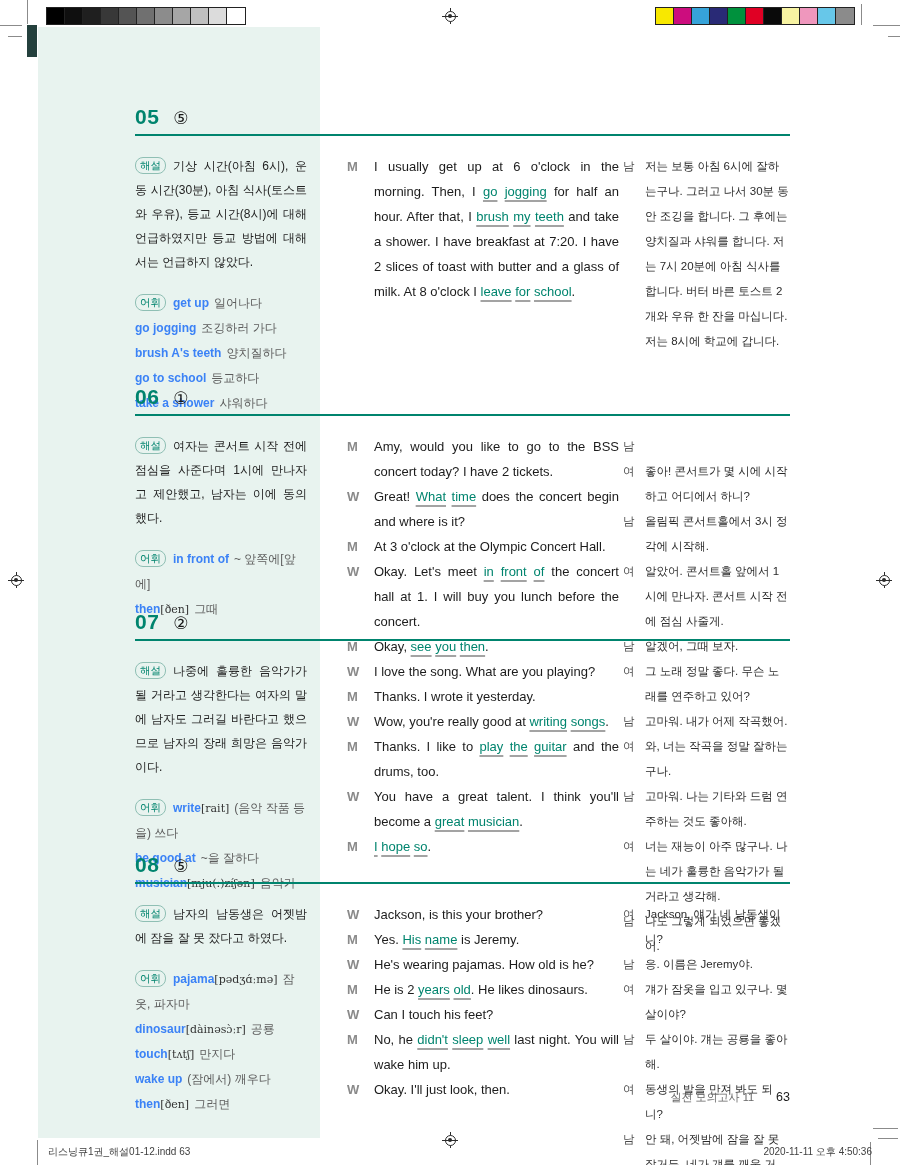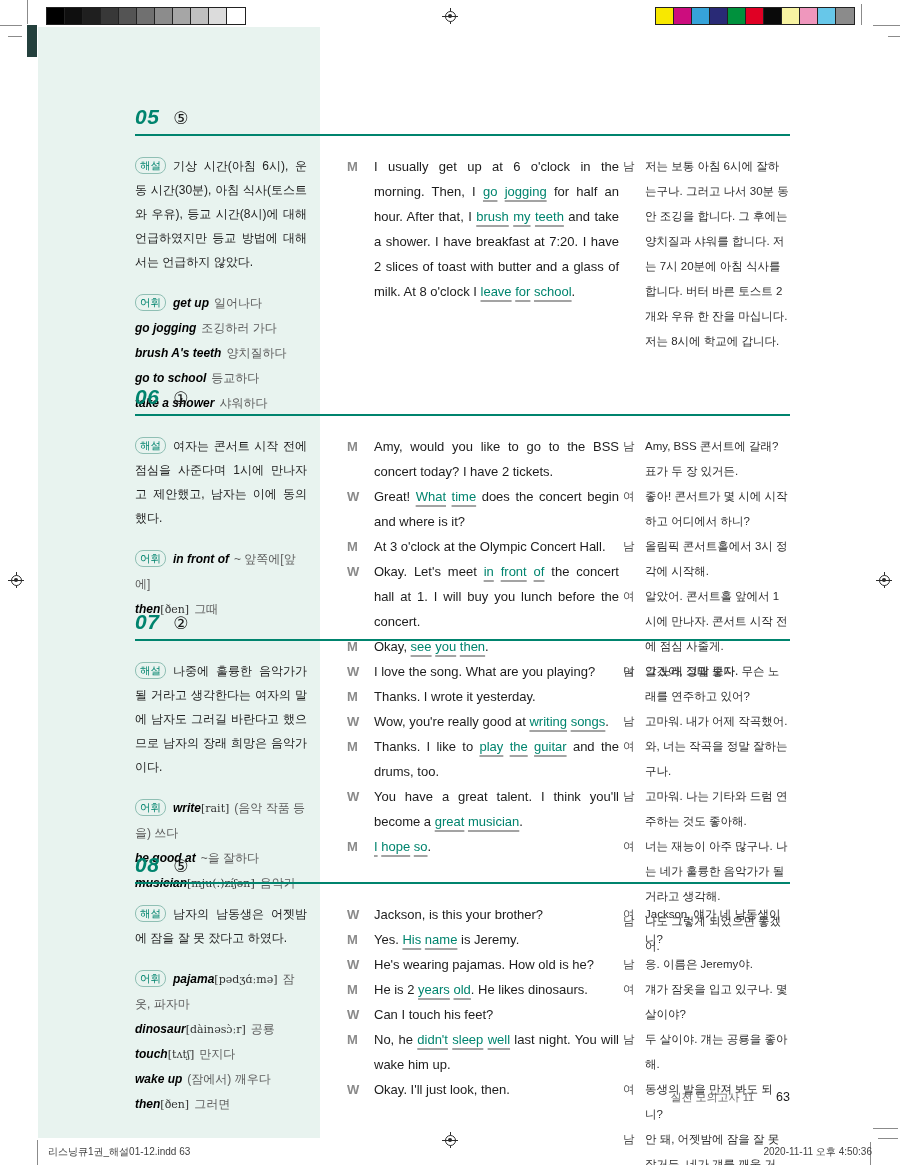--- a/index.html
+++ b/index.html
@@ -28,36 +28,36 @@
   .mint-col { position:absolute; left:38px; top:27px; width:282px; height:1111px; background:#e8f3ef; }
 
   
   #sections { position:absolute; inset:0; }
   .section { position:absolute; left:135px; width:655px; }
   .section:nth-of-type(1){ top:105px; }
   .section:nth-of-type(2){ top:385px; }
   .section:nth-of-type(3){ top:610px; }
   .section:nth-of-type(4){ top:853px; }
 
-  .sec-head { height:27px;font-style:italic; }
+  .sec-head { height:27px; }
   .sec-num { color:#00846e; font-size:21px; font-weight:bold; letter-spacing:.5px; }
   .sec-ans { color:#1a1a1a; font-size:17px; margin-left:14px; }
   .sec-rule { height:2px; background:#00846e; margin-top:2px; }
   .cols { position:relative; margin-top:18px; }
   .col-exp { position:absolute; left:0;   width:172px; }
   .col-dlg { position:absolute; left:212px; width:272px; }
   .col-tr  { position:absolute; left:488px; width:167px; }
 
   .badge { display:inline-block; border:1px solid #8fbfb4; color:#00846e; font-size:10.5px;
            line-height:1; padding:2px 4px 2.5px; margin-right:7px; border-radius:8px;
            position:relative; top:-1px; }
   .exp { font-size:12px; line-height:24px; color:#222; text-align:justify; }
   .vocab { margin-top:17px; }
   .vline { font-size:12px; line-height:25px; color:#111; }
-  .vline b { font-weight:bold; color:#000000;font-style:italic; }
+  .vline b { font-weight:bold; color:#3b82f6; }
   .pron { font-family:"DejaVu Serif","Liberation Serif",serif; font-size:11px; color:#333; }
   .mean { color:#5c5c5c; margin-left:5px; }
 
   .dline { display:grid; grid-template-columns:27px 1fr; }
   .spk { color:#8a8a8a; font-weight:bold; font-size:13px; line-height:25px; }
   .dtext { font-size:13px; line-height:25px; color:#1c1c1c; text-align:justify; }
   .kw { color:#00846e; text-decoration:underline; text-decoration-color:#a3a3a3;
         text-decoration-thickness:1.5px; text-underline-offset:4px; }
 
   .tline { display:grid; grid-template-columns:22px 1fr; }
@@ -192,21 +192,20 @@
               <p class="dtext">Okay. Let's meet <span class="kw">in</span> <span class="kw">front</span> <span class="kw">of</span> the concert hall at 1. I will buy you lunch before the concert.</p>
             </div>
             <div class="dline">
               <span class="spk">M</span>
               <p class="dtext">Okay, <span class="kw">see</span> <span class="kw">you</span> <span class="kw">then</span>.</p>
             </div>
           </div>
           <div class="col-tr">
             <div class="tline">
               <span class="spk-kr">남</span>
-              <p class="ttext">Amy, BSS 콘서트에 갈래? 표가 두 장 있거든.</p>
             </div>
             <div class="tline">
               <span class="spk-kr">여</span>
               <p class="ttext">좋아! 콘서트가 몇 시에 시작하고 어디에서 하니?</p>
             </div>
             <div class="tline">
               <span class="spk-kr">남</span>
               <p class="ttext">올림픽 콘서트홀에서 3시 정각에 시작해.</p>
             </div>
             <div class="tline">

